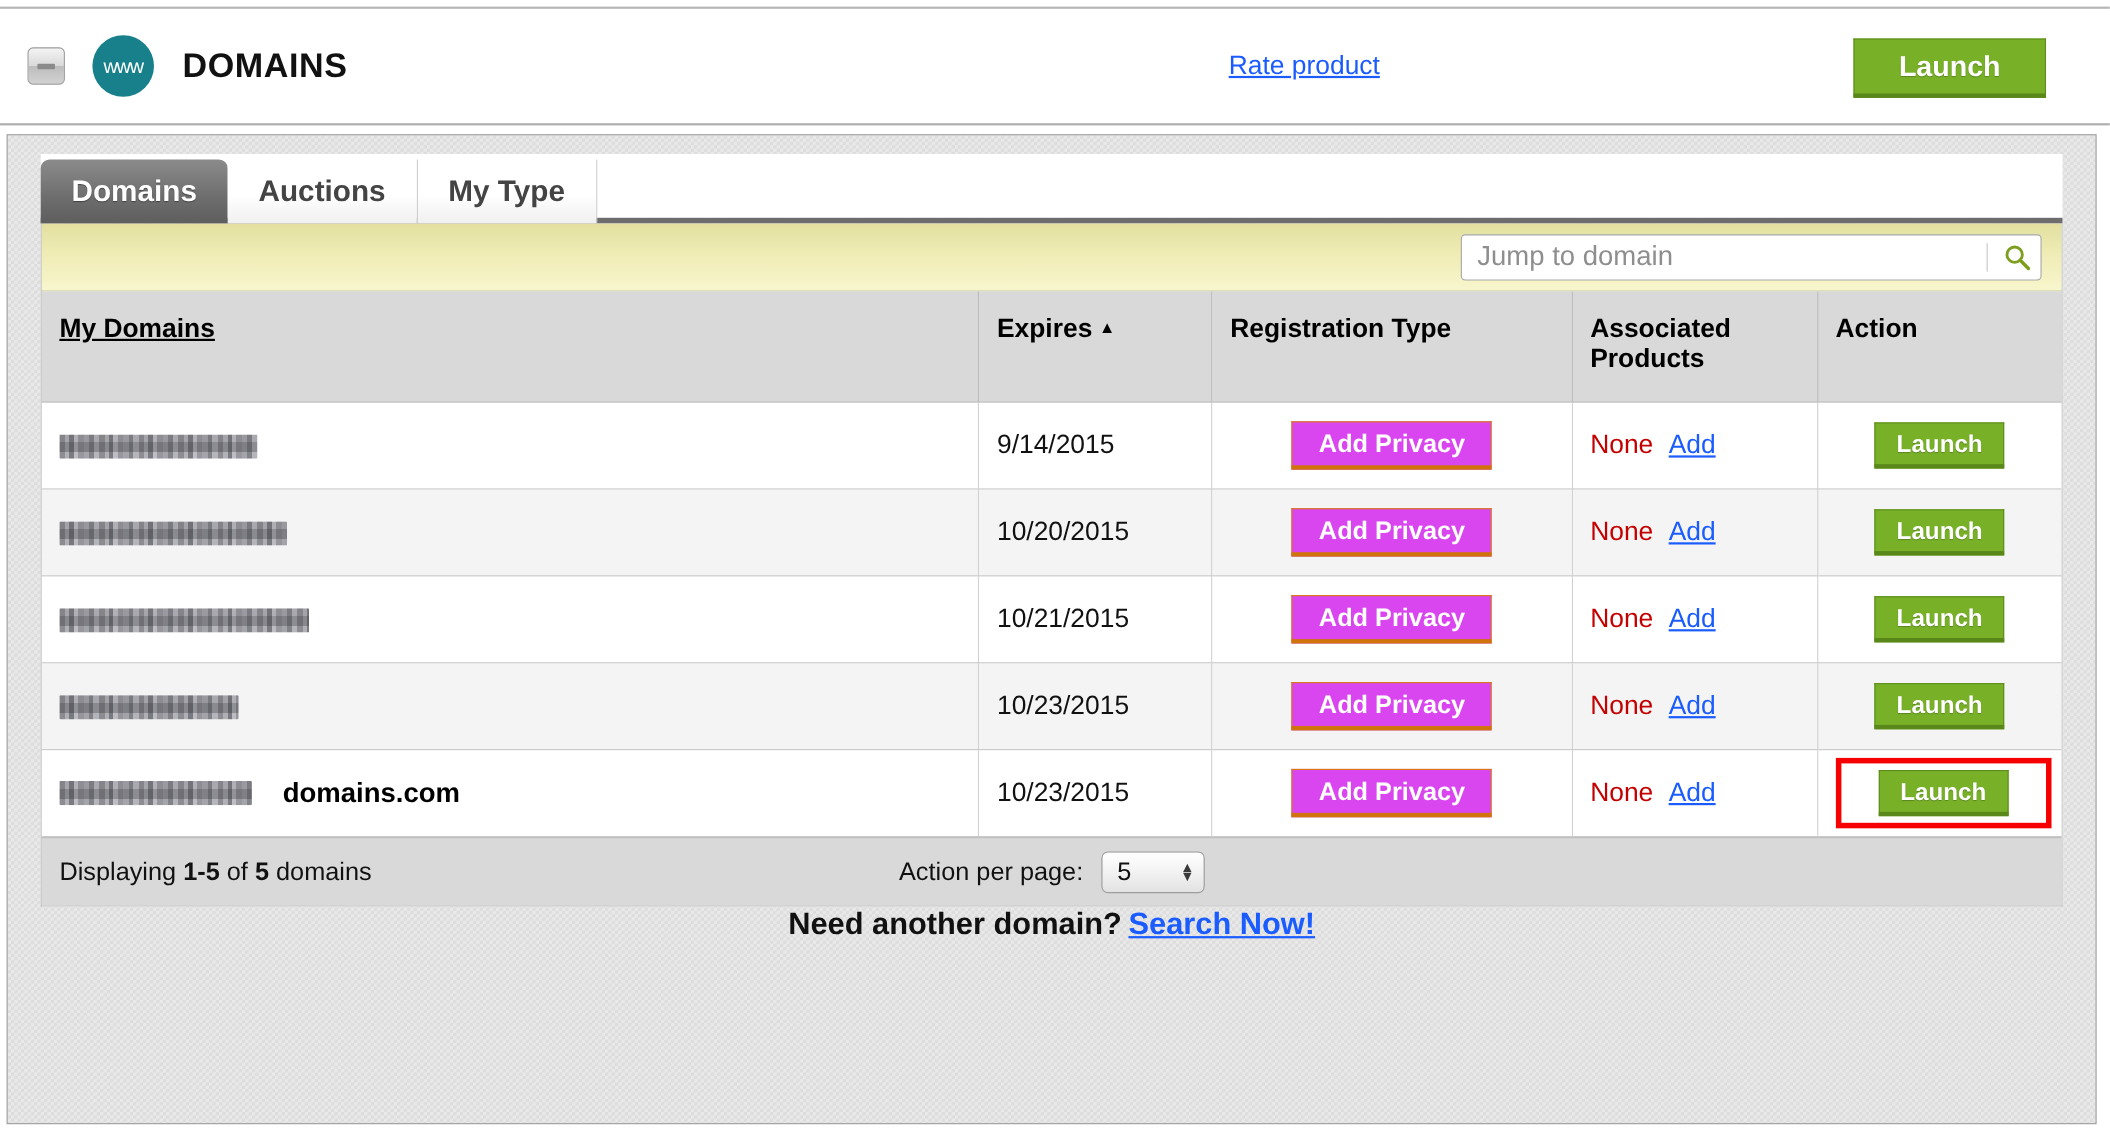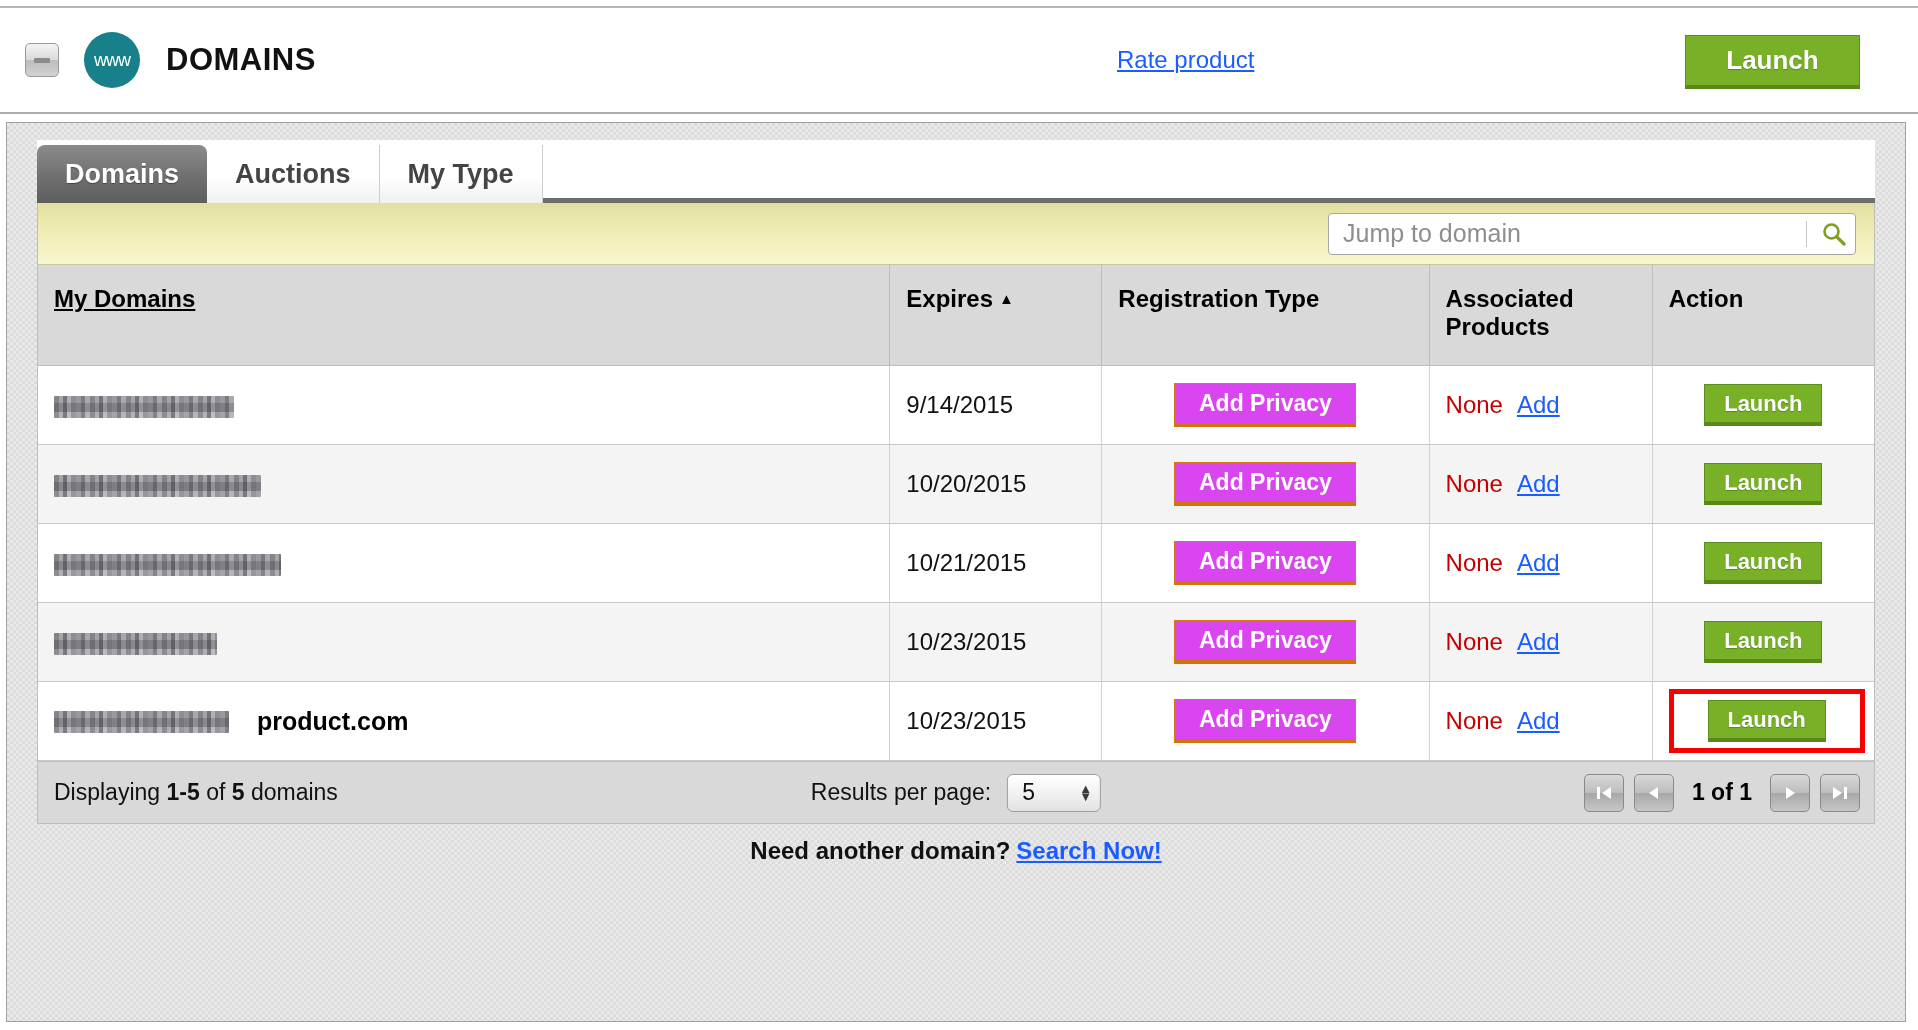--- a/index.html
+++ b/index.html
@@ -273,23 +273,23 @@
     background: linear-gradient(to bottom,#d8d8d8 0%,#bdbdbd 50%,#a8a8a8 51%,#c6c6c6 100%);
     color: #ffffff; font-size: 19px; font-weight: bold;
     display: flex; align-items: center; justify-content: center;
     cursor: pointer;
     text-shadow: 0 1px 1px rgba(0,0,0,.35);
   }
   #pg-info { font-size: 23px; font-weight: bold; color: #000000; margin: 0 8px; }
 
   
   #need-domain {
-    margin-top: 13px;
+    margin-top: 0;
     text-align: center;
-    font-size: 24px; font-weight: bold; color: #111111;
+    font-size: 28px; font-weight: bold; color: #111111;
   }
   #need-domain .lnk { color: #1a5cff; text-decoration: underline; cursor: pointer; margin-left: 6px; }
 </style>
 </head>
 <body>
 
 <div id="app-header">
 
   <div id="collapse-btn">
     <span class="bar"></span>
@@ -395,75 +395,50 @@
             <td>10/23/2015</td>
             <td>
               <button class="btn-privacy">Add Privacy</button>
             </td>
             <td><span class="assoc-none">None</span><a class="assoc-add">Add</a></td>
             <td>
               <button class="btn-launch-row">Launch</button>
             </td>
           </tr>
           <tr>
-            <td><span class="redacted" style="width: 175px;"></span><span class="annot-domain">product.com</span></td>
+            <td><span class="redacted" style="width: 175px;"></span><span class="annot-domain">domains.com</span></td>
             <td>10/23/2015</td>
             <td>
               <button class="btn-privacy">Add Privacy</button>
             </td>
             <td><span class="assoc-none">None</span><a class="assoc-add">Add</a></td>
             <td>
               <div class="launch-highlight" style="border-color: rgb(246, 0, 0);">
                 <button class="btn-launch-row">Launch</button>
               </div>
             </td>
           </tr>
         </tbody>
     </table>
 
     <div id="footer-bar">
       <div id="displaying-text">
         <span>Displaying </span><b>1-5</b><span> of </span><b>5</b><span> domains</span>
       </div>
 
       <div id="rpp-group">
-        <span id="rpp-label">Results per page:</span>
+        <span id="rpp-label">Action per page:</span>
         <div id="rpp-select">
           <span>5</span>
           <span class="stepper">
             <span>▲</span>
               <span>▼</span>
           </span>
         </div>
       </div>
 
-      <div id="pager">
-        <div class="pg-btn">
-          <svg width="18" height="16" viewBox="0 0 18 16" aria-hidden="true">
-            <rect x="2" y="2" width="3" height="12" fill="#ffffff"></rect>
-            <polygon points="16,2 16,14 7,8" fill="#ffffff"></polygon>
-          </svg>
-        </div>
-        <div class="pg-btn">
-          <svg width="18" height="16" viewBox="0 0 18 16" aria-hidden="true">
-            <polygon points="13,2 13,14 4,8" fill="#ffffff"></polygon>
-          </svg>
-        </div>
-        <span id="pg-info">1 of 1</span>
-        <div class="pg-btn">
-          <svg width="18" height="16" viewBox="0 0 18 16" aria-hidden="true">
-            <polygon points="5,2 5,14 14,8" fill="#ffffff"></polygon>
-          </svg>
-        </div>
-        <div class="pg-btn">
-          <svg width="18" height="16" viewBox="0 0 18 16" aria-hidden="true">
-            <polygon points="2,2 2,14 11,8" fill="#ffffff"></polygon>
-            <rect x="13" y="2" width="3" height="12" fill="#ffffff"></rect>
-          </svg>
-        </div>
-      </div>
     </div>
   </div>
 
   <div id="need-domain">
     <span>Need another domain?</span><a class="lnk">Search Now!</a>
   </div>
 </div>
 
 </body></html>

